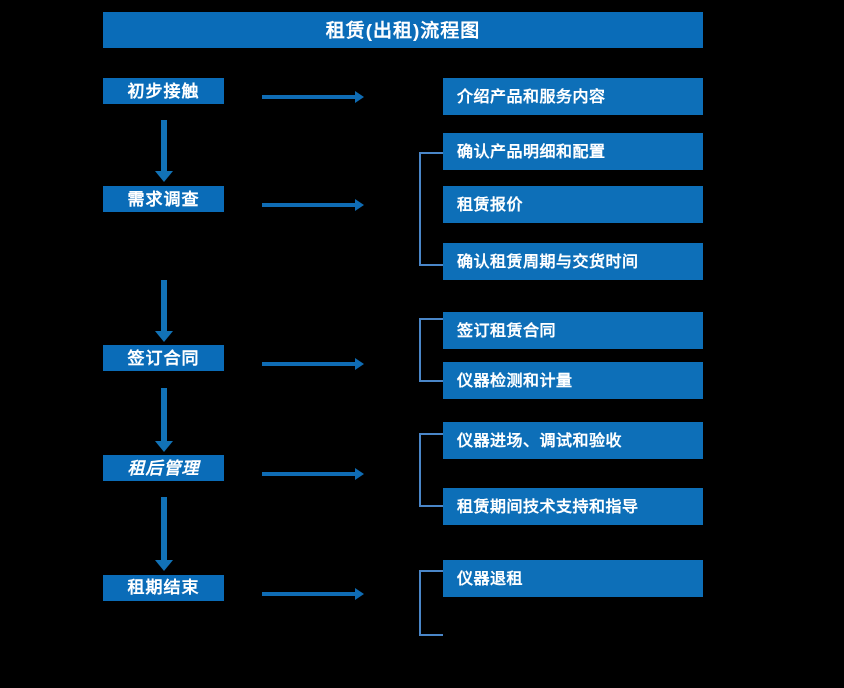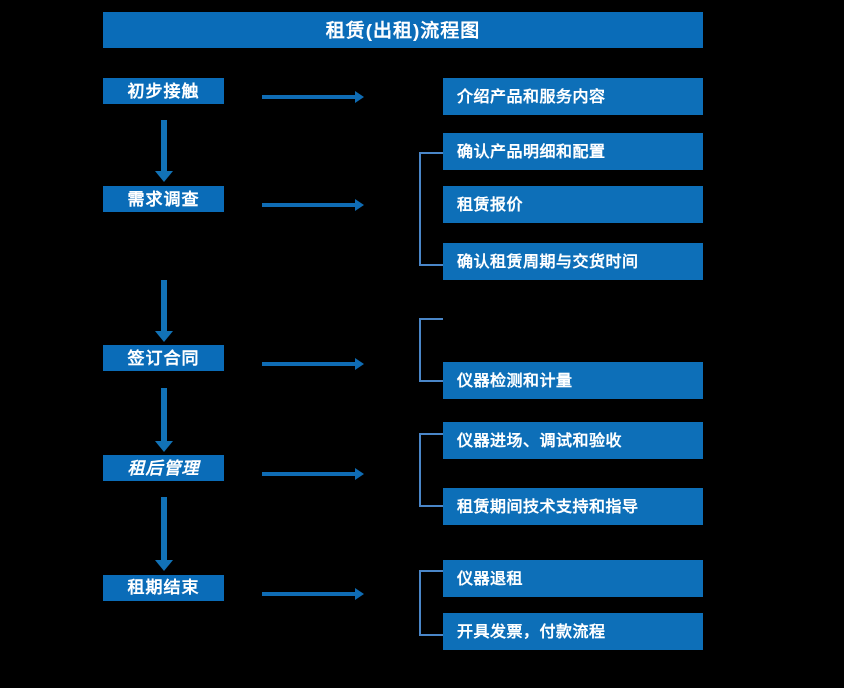--- a/index.html
+++ b/index.html
@@ -139,27 +139,27 @@
   <div class="stage-box" style="top:345px;">签订合同</div>
   <div class="stage-box" style="top:455px;font-style:italic;">租后管理</div>
   <div class="stage-box" style="top:575px;font-family:Liberation Mono, monospace;">租期结束</div>
 
   <div class="detail-box" style="top:78px;">介绍产品和服务内容</div>
 
   <div class="detail-box" style="top:133px;">确认产品明细和配置</div>
   <div class="detail-box" style="top:186px;">租赁报价</div>
   <div class="detail-box" style="top:243px;">确认租赁周期与交货时间</div>
 
+  <div class="detail-box" style="top:312px;">签订租赁合同</div>
   <div class="detail-box" style="top:362px;">仪器检测和计量</div>
 
   <div class="detail-box" style="top:422px;">仪器进场、调试和验收</div>
   <div class="detail-box" style="top:488px;">租赁期间技术支持和指导</div>
 
   <div class="detail-box" style="top:560px;">仪器退租</div>
-  <div class="detail-box" style="top:613px;">开具发票，付款流程</div>
 
   <div class="arrow-right" style="left:262px; top:91px; width:102px;">
     <div class="shaft" style="width:93px;"></div>
     <div class="head" style="left:93px;"></div>
   </div>
   <div class="arrow-right" style="left:262px; top:199px; width:102px;">
     <div class="shaft" style="width:93px;"></div>
     <div class="head" style="left:93px;"></div>
   </div>
   <div class="arrow-right" style="left:262px; top:358px; width:102px;">

